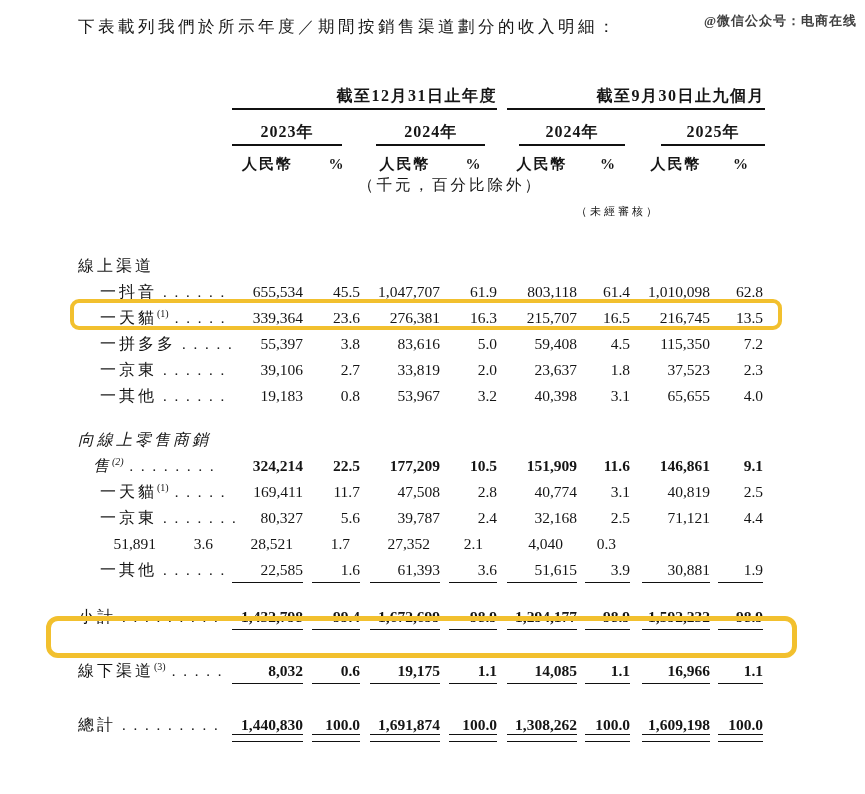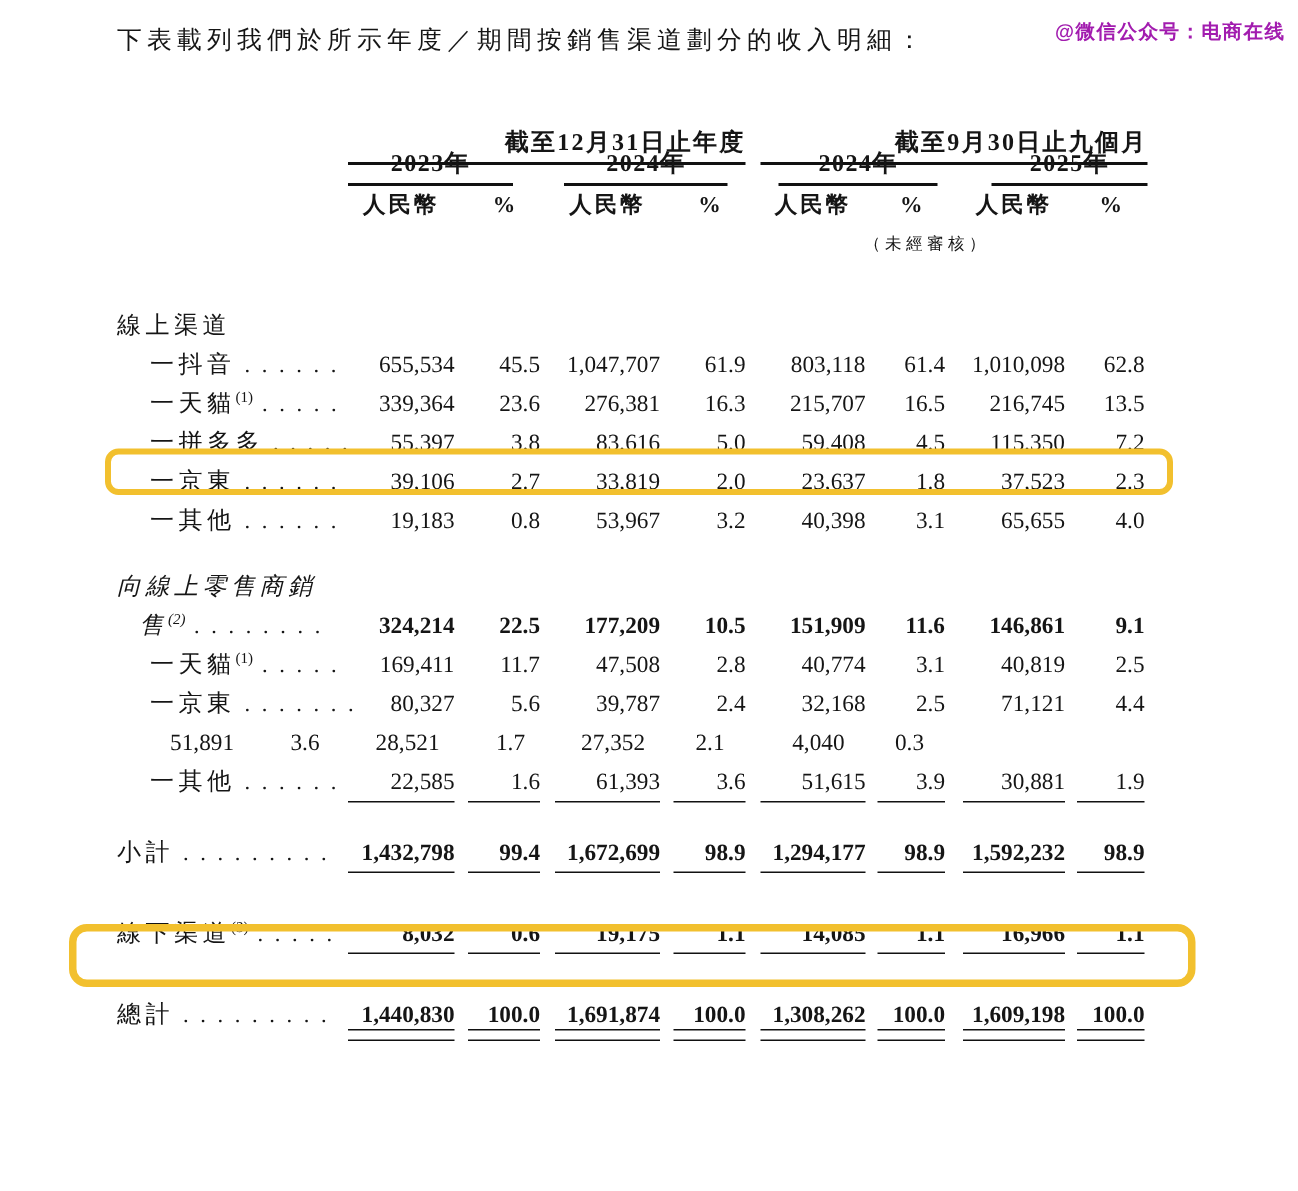--- a/index.html
+++ b/index.html
@@ -4,51 +4,51 @@
 <style>
   * { margin:0; padding:0; box-sizing:border-box; }
   html,body { background:#ffffff; }
   .page {
     position:relative; width:865px; height:794px; background:#ffffff;
     font-family:"Liberation Serif","DejaVu Serif",serif; color:#151515;
     overflow:hidden;
   }
   .watermark {
     position:absolute; top:12px; right:8px;
-    font-family:Liberation Sans, sans-serif;
-    font-size:13px; font-weight:bold; color:#a21caf; letter-spacing:1px;
+    font-family:Liberation Serif, serif;
+    font-size:13px; font-weight:bold; color:#404040; letter-spacing:1px;
   }
   .intro {
     position:absolute; left:78px; top:16px;
     font-size:16.5px; letter-spacing:3.5px; white-space:nowrap;
   }
   .tbl { position:absolute; left:78px; top:86px; width:687px; }
 
   
   .hA { display:flex; height:24px; align-items:flex-end; }
   .hA .gspan {
     text-align:right; font-weight:bold; font-size:16px; letter-spacing:1.5px;
     border-bottom:2.2px solid #111; padding-bottom:3px; line-height:1.1; white-space:nowrap;
   }
   .g1 { margin-left:154px; width:265px; }
   .g2 { margin-left:10px;  width:258px; }
 
   
-  .hB { display:flex; height:14px; align-items:flex-end;gap:24px; }
+  .hB { display:flex; height:36px; align-items:flex-end;gap:24px; }
   .hB .yspan {
     text-align:center; font-weight:bold; font-size:16px; letter-spacing:1px;
     border-bottom:2.2px solid #111; padding-bottom:3px; line-height:1.1; white-space:nowrap;
   }
   .y1 { margin-left:154px; width:128px; }
   .y2 { margin-left:10px;  width:127px; }
   .y3 { margin-left:10px;  width:123px; }
   .y4 { margin-left:12px;  width:121px; }
 
   
-  .hC { display:flex; height:26px; align-items:center; font-weight:bold; font-size:15px; }
+  .hC { display:flex; height:26px; align-items:flex-end; font-weight:bold; font-size:15px; }
   .hC .cell { text-align:center; line-height:1.1; white-space:nowrap; }
   .hC .cur { letter-spacing:2px; }
 
   .noteA { height:26px; line-height:26px; font-size:15.5px; letter-spacing:3px; padding-left:280px; white-space:nowrap; }
   .noteB { height:27px; line-height:27px; font-size:11px; letter-spacing:3px; padding-left:498px; white-space:nowrap; }
 
   
   .lblcol { width:147px; flex:none; }
   .c1 { margin-left:7px;  width:71px; flex:none; }
   .c2 { margin-left:9px;  width:48px; flex:none; }
@@ -119,20 +119,21 @@
       <span class="cell cur c1">人民幣</span>
       <span class="cell c2">%</span>
       <span class="cell cur c3">人民幣</span>
       <span class="cell c4">%</span>
       <span class="cell cur c5">人民幣</span>
       <span class="cell c6">%</span>
       <span class="cell cur c7">人民幣</span>
       <span class="cell c8">%</span>
     </div>
 
+    <div class="noteA">（千元，百分比除外）</div>
     <div class="noteB">（未經審核）</div>
 
     <div class="sp1"></div>
 
     <div class="row b">
       <span class="lbl lblcol"><span>線上渠道</span></span>
     </div>
 
 
     <div class="row">

